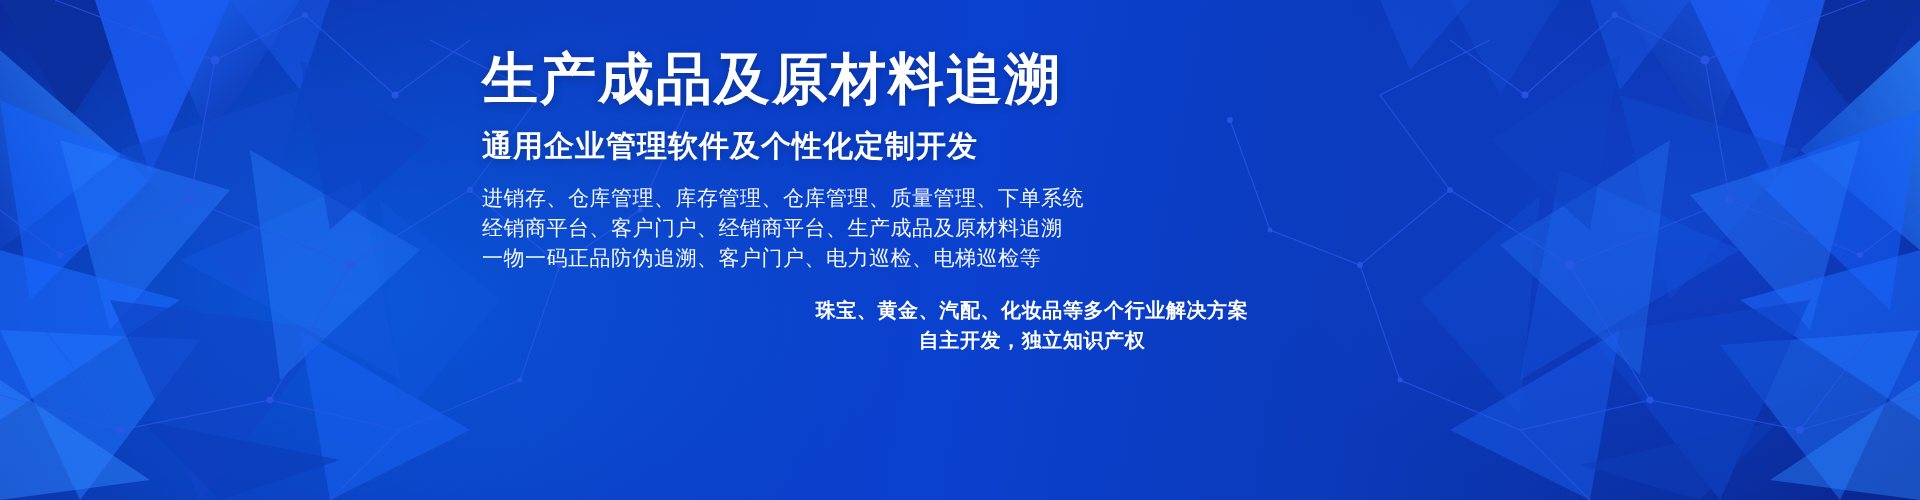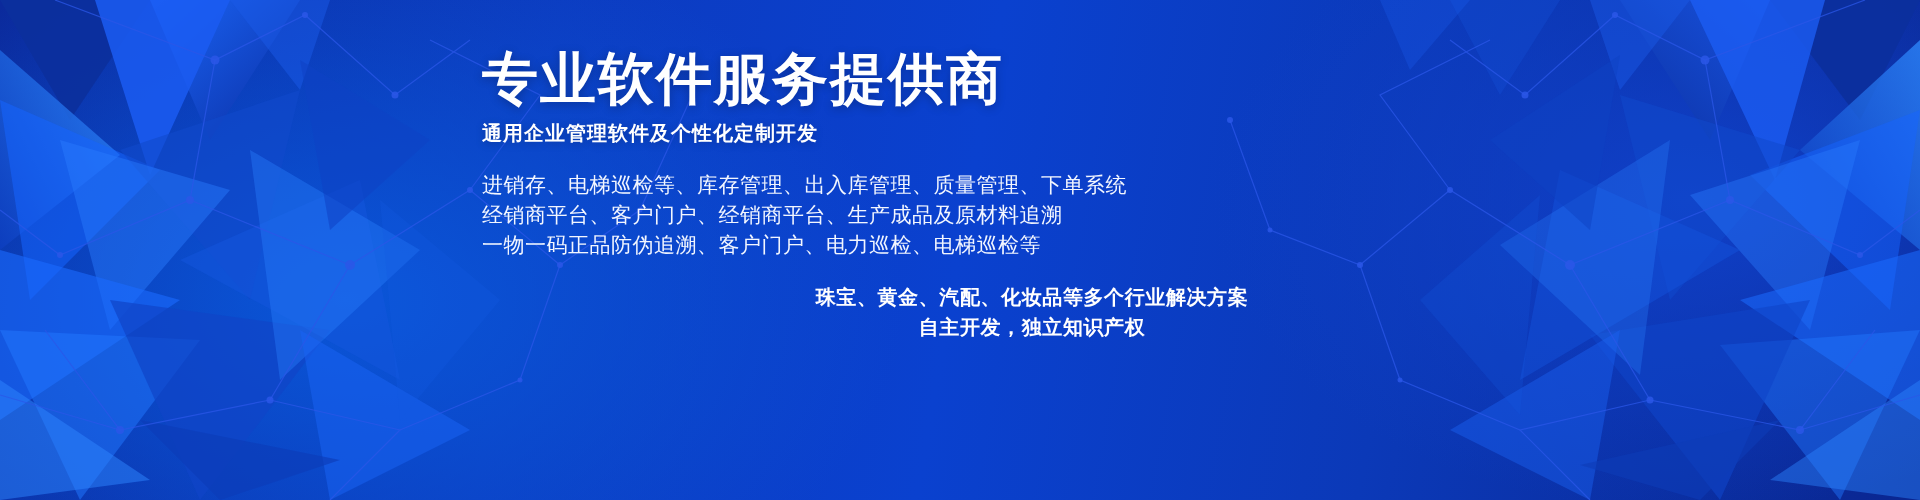--- a/index.html
+++ b/index.html
@@ -32,22 +32,22 @@
   .headline {
     font-size:56px;
     line-height:62px;
     font-weight:bold;
     color:#ffffff;
     letter-spacing:2px;
     text-shadow:0 2px 10px rgba(0,0,0,0.25);
     white-space:nowrap;
   }
   .subhead {
-    margin-top:4px;
-    font-size:20px;
+    margin-top:17px;
+    font-size:30px;
     line-height:38px;
     font-weight:bold;
     color:#ffffff;
     letter-spacing:1px;
     text-shadow:0 2px 8px rgba(0,0,0,0.22);
     white-space:nowrap;
   }
   .body-block {
     margin-top:18px;
   }
@@ -183,26 +183,26 @@
       <circle cx="1450" cy="190" r="3"></circle>
       <circle cx="1360" cy="265" r="3"></circle>
       <circle cx="1400" cy="380" r="2.5"></circle>
       <circle cx="1270" cy="230" r="2.5"></circle>
       <circle cx="1230" cy="120" r="3"></circle>
     </g>
   </svg>
 
   <div id="content">
 
-    <div class="headline">专业软件服务提供商</div>
+    <div class="headline">生产成品及原材料追溯</div>
 
     <div class="subhead">通用企业管理软件及个性化定制开发</div>
 
     <div class="body-block">
-      <div class="body-line">进销存、电梯巡检等、库存管理、出入库管理、质量管理、下单系统</div>
+      <div class="body-line">进销存、仓库管理、库存管理、仓库管理、质量管理、下单系统</div>
       <div class="body-line">经销商平台、客户门户、经销商平台、生产成品及原材料追溯</div>
       <div class="body-line">一物一码正品防伪追溯、客户门户、电力巡检、电梯巡检等</div>
     </div>
 
     <div class="bold-block">
       <div class="bold-line">珠宝、黄金、汽配、化妆品等多个行业解决方案</div>
       <div class="bold-line">自主开发，独立知识产权</div>
     </div>
 
   </div>

